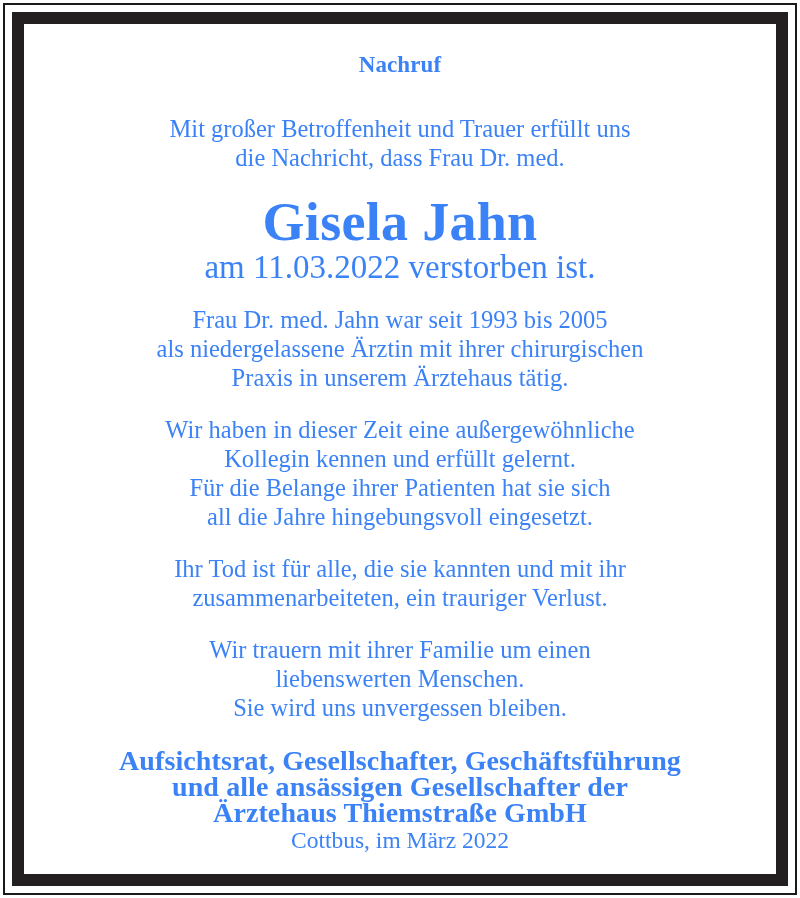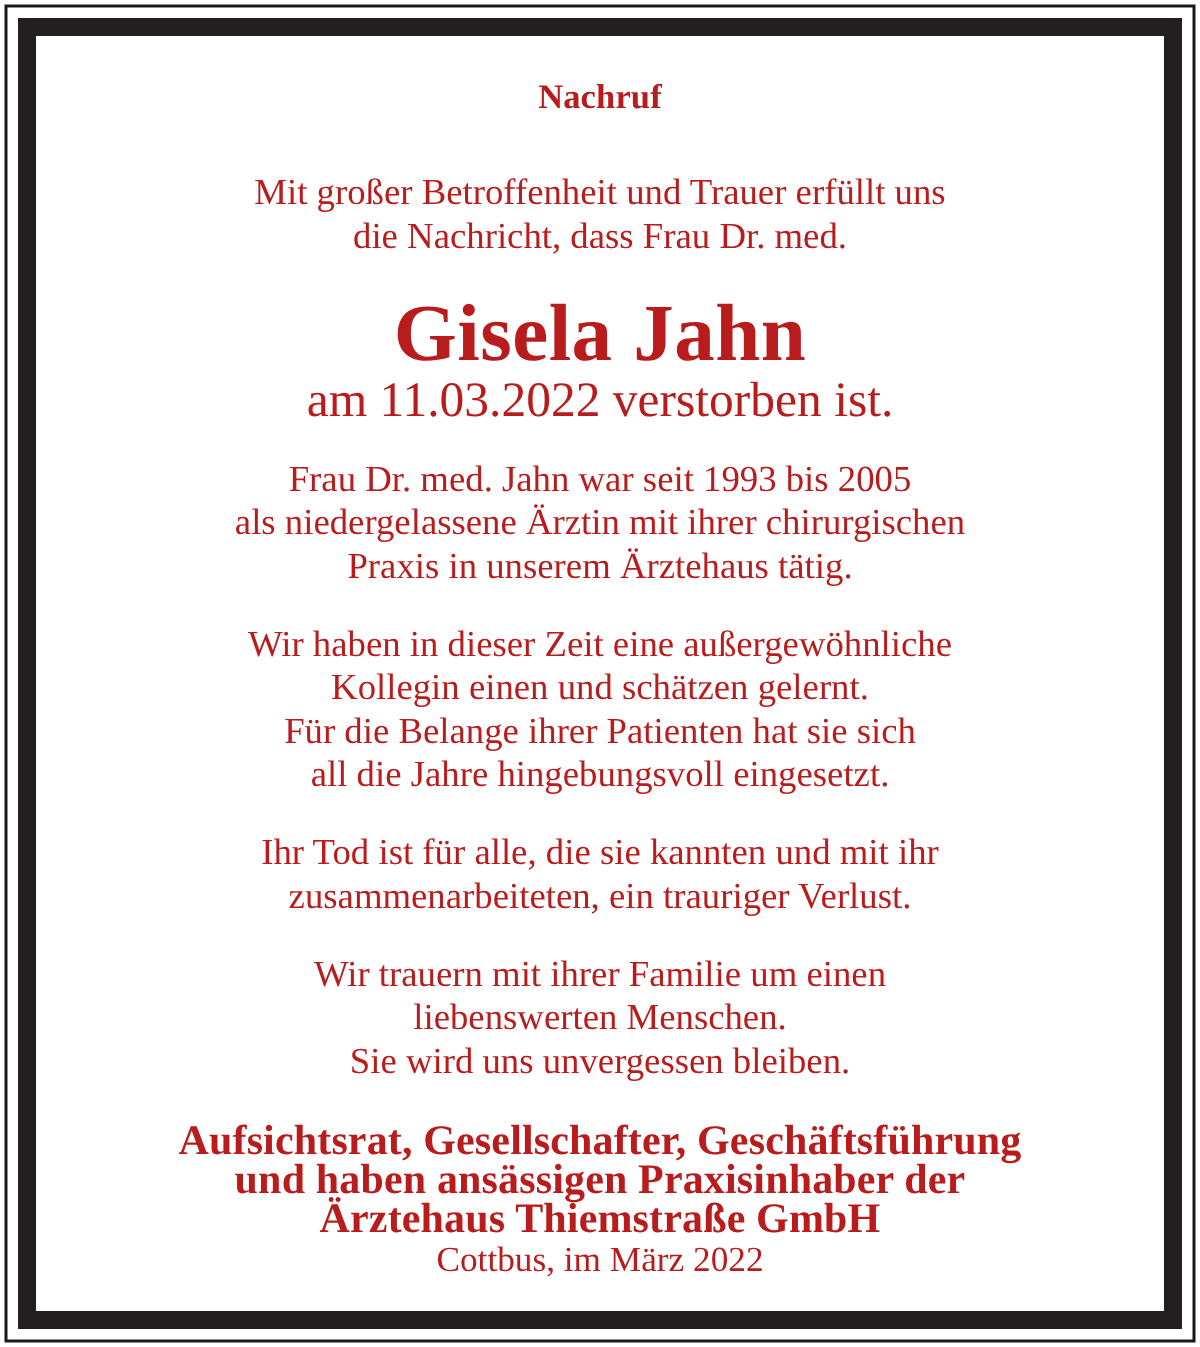--- a/index.html
+++ b/index.html
@@ -9,21 +9,21 @@
     background: #ffffff;
   }
 
   .notice-page {
     width: 800px;
     height: 898px;
     box-sizing: border-box;
     background: #ffffff;
     position: relative;
     font-family: "Liberation Serif", "DejaVu Serif", serif;
-    color: #b91c1c;
+    color: #3b82f6;
     overflow: hidden;
   }
 
   
   .outer-rule {
     position: absolute;
     left: 3px;
     top: 3px;
     right: 3px;
     bottom: 3px;
@@ -133,38 +133,38 @@
     <div class="death-date">am 11.03.2022 verstorben ist.</div>
 
     <div class="para">
       <span class="line">Frau Dr. med. Jahn war seit 1993 bis 2005</span>
       <span class="line">als niedergelassene Ärztin mit ihrer chirurgischen</span>
       <span class="line">Praxis in unserem Ärztehaus tätig.</span>
     </div>
 
     <div class="para">
       <span class="line">Wir haben in dieser Zeit eine außergewöhnliche</span>
-      <span class="line">Kollegin einen und schätzen gelernt.</span>
+      <span class="line">Kollegin kennen und erfüllt gelernt.</span>
       <span class="line">Für die Belange ihrer Patienten hat sie sich</span>
       <span class="line">all die Jahre hingebungsvoll eingesetzt.</span>
     </div>
 
     <div class="para">
       <span class="line">Ihr Tod ist für alle, die sie kannten und mit ihr</span>
       <span class="line">zusammenarbeiteten, ein trauriger Verlust.</span>
     </div>
 
     <div class="para">
       <span class="line">Wir trauern mit ihrer Familie um einen</span>
       <span class="line">liebenswerten Menschen.</span>
       <span class="line">Sie wird uns unvergessen bleiben.</span>
     </div>
 
     <div class="signature">
       <span class="line">Aufsichtsrat, Gesellschafter, Geschäftsführung</span>
-      <span class="line">und haben ansässigen Praxisinhaber der</span>
+      <span class="line">und alle ansässigen Gesellschafter der</span>
       <span class="line">Ärztehaus Thiemstraße GmbH</span>
     </div>
 
     <div class="place-date">Cottbus, im März 2022</div>
 
   </div>
 </div>
 
 </body></html>

